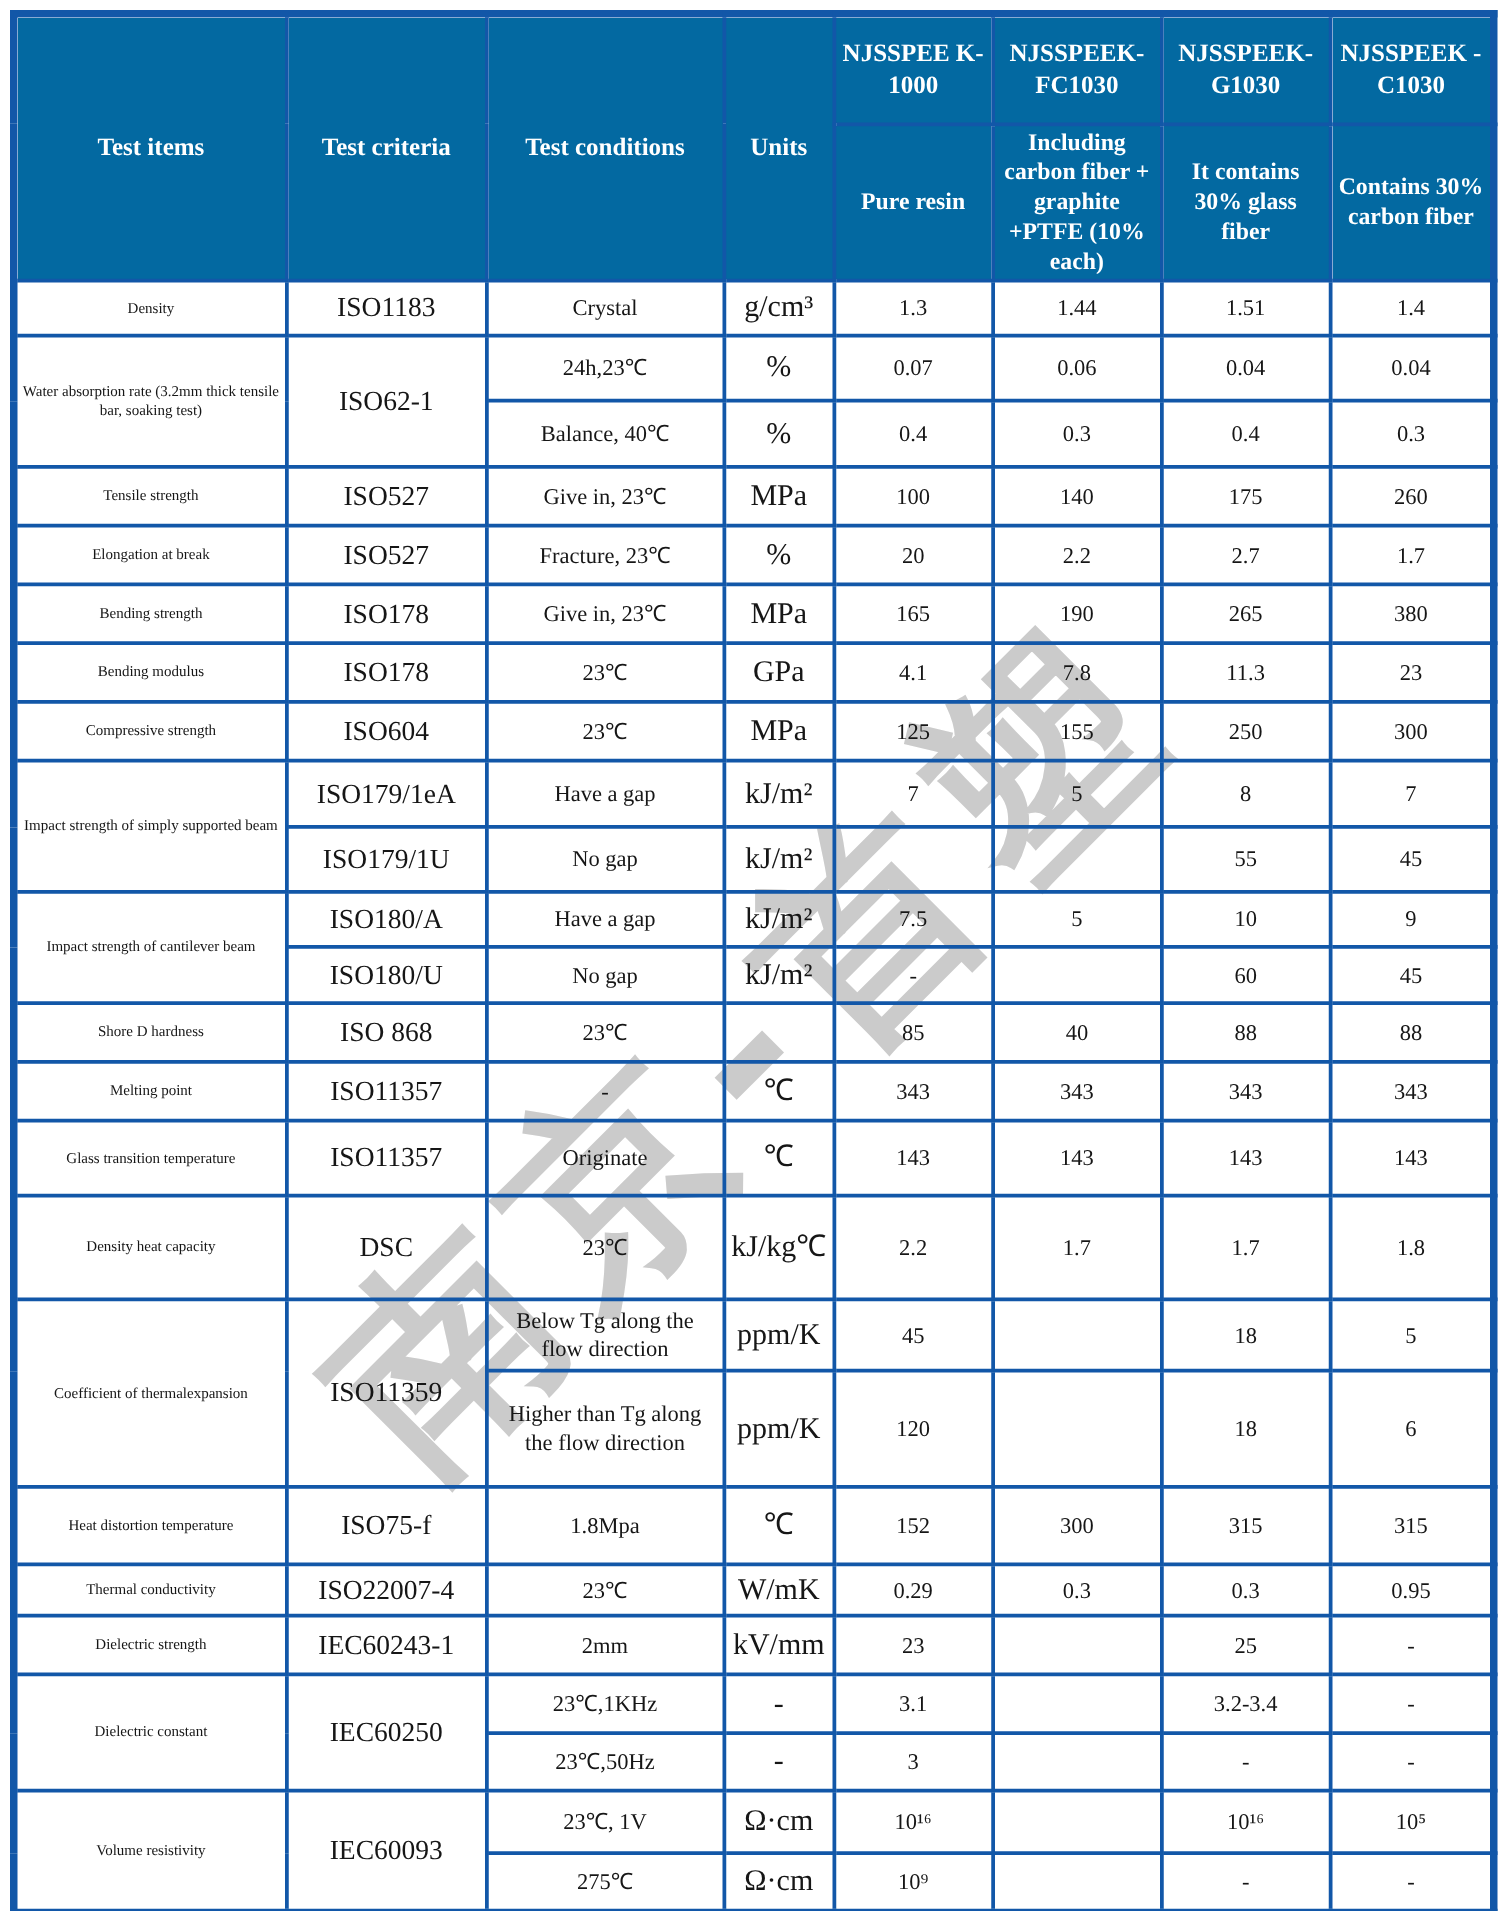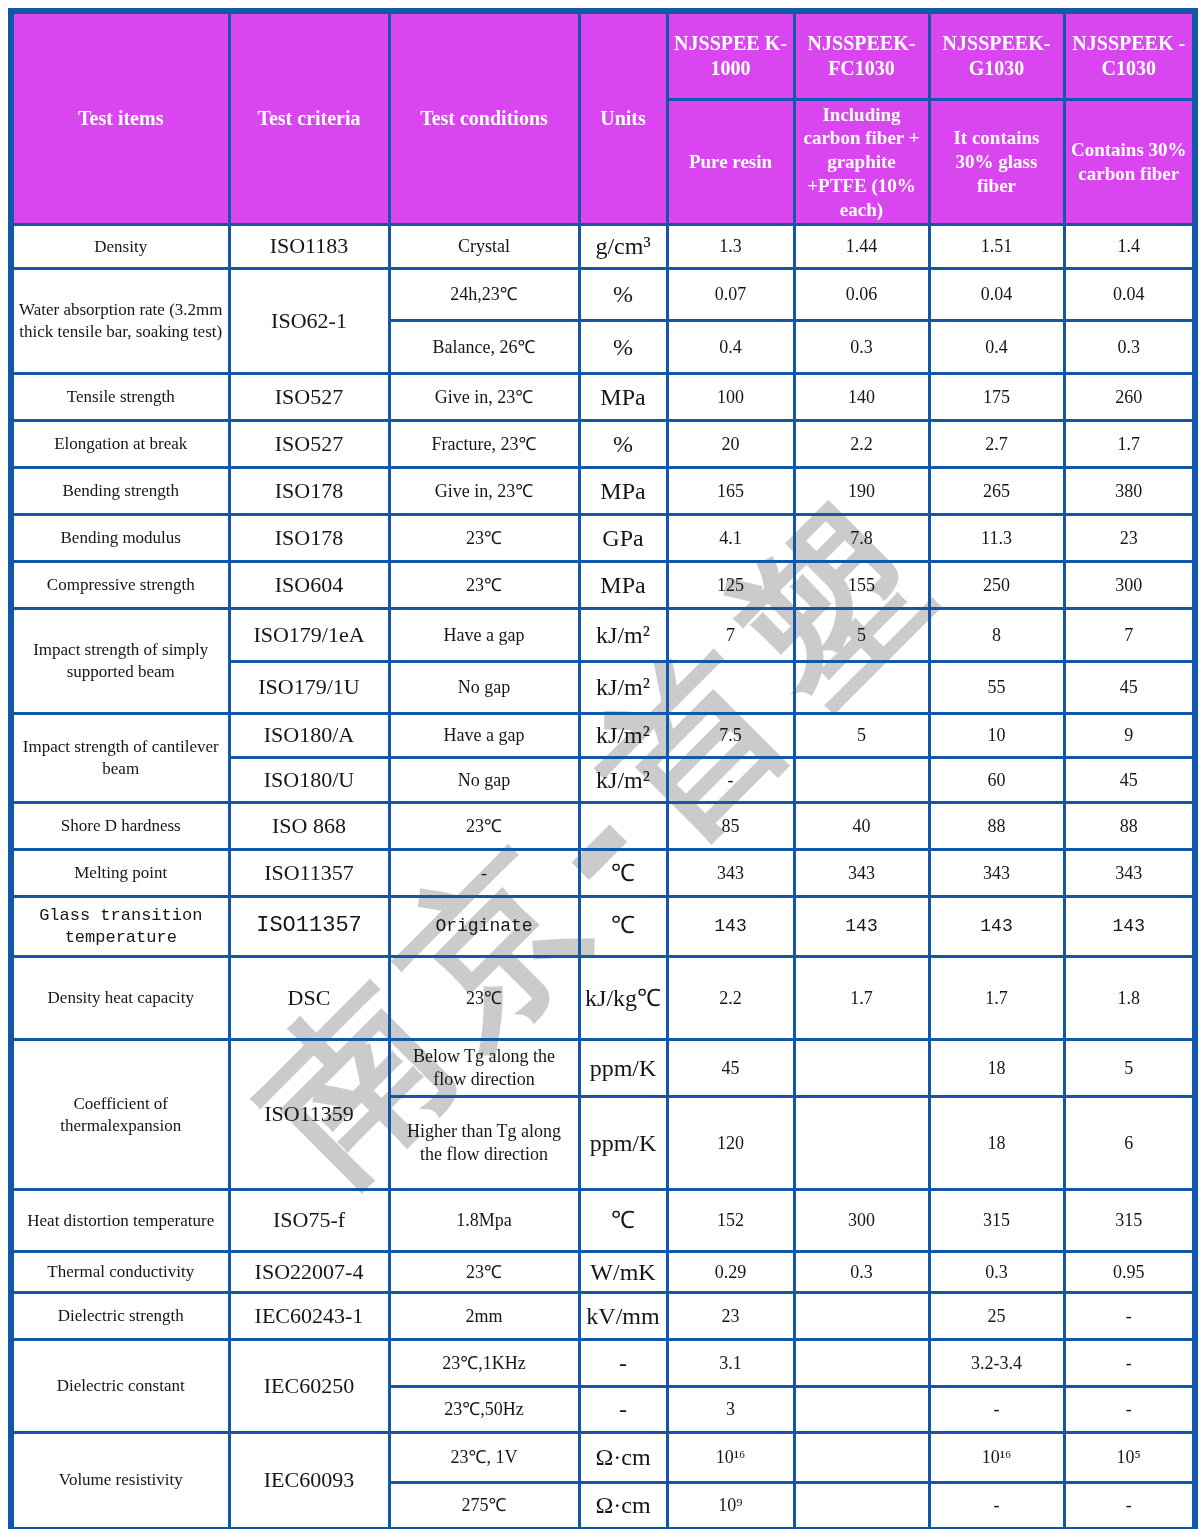--- a/index.html
+++ b/index.html
@@ -33,34 +33,34 @@
   }
   table.spec th, table.spec td {
     border: 3px solid #1257a8;
     text-align: center;
     vertical-align: middle;
     padding: 2px 4px;
     overflow: hidden;
   }
   table.spec { border: 6px solid #1257a8; }
   thead th {
-    background: #d946ef;
+    background: #0369a1;
     color: #ffffff;
     font-weight: bold;
     font-size: 20px;
     line-height: 1.25;
   }
   thead th.prod-desc { font-size: 19px; }
   tbody td {
     background: transparent;
     color: #161616;
     font-size: 18px;
     line-height: 1.3;
   }
-  td.k-i { font-size: 17px; }
+  td.k-i { font-size: 12px; }
   td.k-c { font-size: 22px; }
   td.k-d { font-size: 18px; }
   td.k-u { font-size: 24px; }
   td.k-v { font-size: 18px; }
 </style>
 </head>
 <body>
 
 <div class="wrap">
   <div class="watermark">南京-首塑</div>
@@ -109,21 +109,21 @@
           <td rowspan="2" class="k-i">Water absorption rate (3.2mm thick tensile bar, soaking test)</td>
           <td rowspan="2" class="k-c">ISO62-1</td>
           <td class="k-d">24h,23℃</td>
           <td class="k-u">%</td>
           <td class="k-v">0.07</td>
           <td class="k-v">0.06</td>
           <td class="k-v">0.04</td>
           <td class="k-v">0.04</td>
         </tr>
         <tr style="height: 53px;">
-          <td class="k-d">Balance, 26℃</td>
+          <td class="k-d">Balance, 40℃</td>
           <td class="k-u">%</td>
           <td class="k-v">0.4</td>
           <td class="k-v">0.3</td>
           <td class="k-v">0.4</td>
           <td class="k-v">0.3</td>
         </tr>
         <tr style="height: 47px;">
           <td class="k-i">Tensile strength</td>
           <td class="k-c">ISO527</td>
           <td class="k-d">Give in, 23℃</td>
@@ -224,21 +224,21 @@
         <tr style="height: 47px;">
           <td class="k-i">Melting point</td>
           <td class="k-c">ISO11357</td>
           <td class="k-d">-</td>
           <td class="k-u">℃</td>
           <td class="k-v">343</td>
           <td class="k-v">343</td>
           <td class="k-v">343</td>
           <td class="k-v">343</td>
         </tr>
-        <tr style="height: 60px; font-family: Liberation Mono, monospace;">
+        <tr style="height: 60px;">
           <td class="k-i">Glass transition temperature</td>
           <td class="k-c">ISO11357</td>
           <td class="k-d">Originate</td>
           <td class="k-u">℃</td>
           <td class="k-v">143</td>
           <td class="k-v">143</td>
           <td class="k-v">143</td>
           <td class="k-v">143</td>
         </tr>
         <tr style="height: 83px;">

